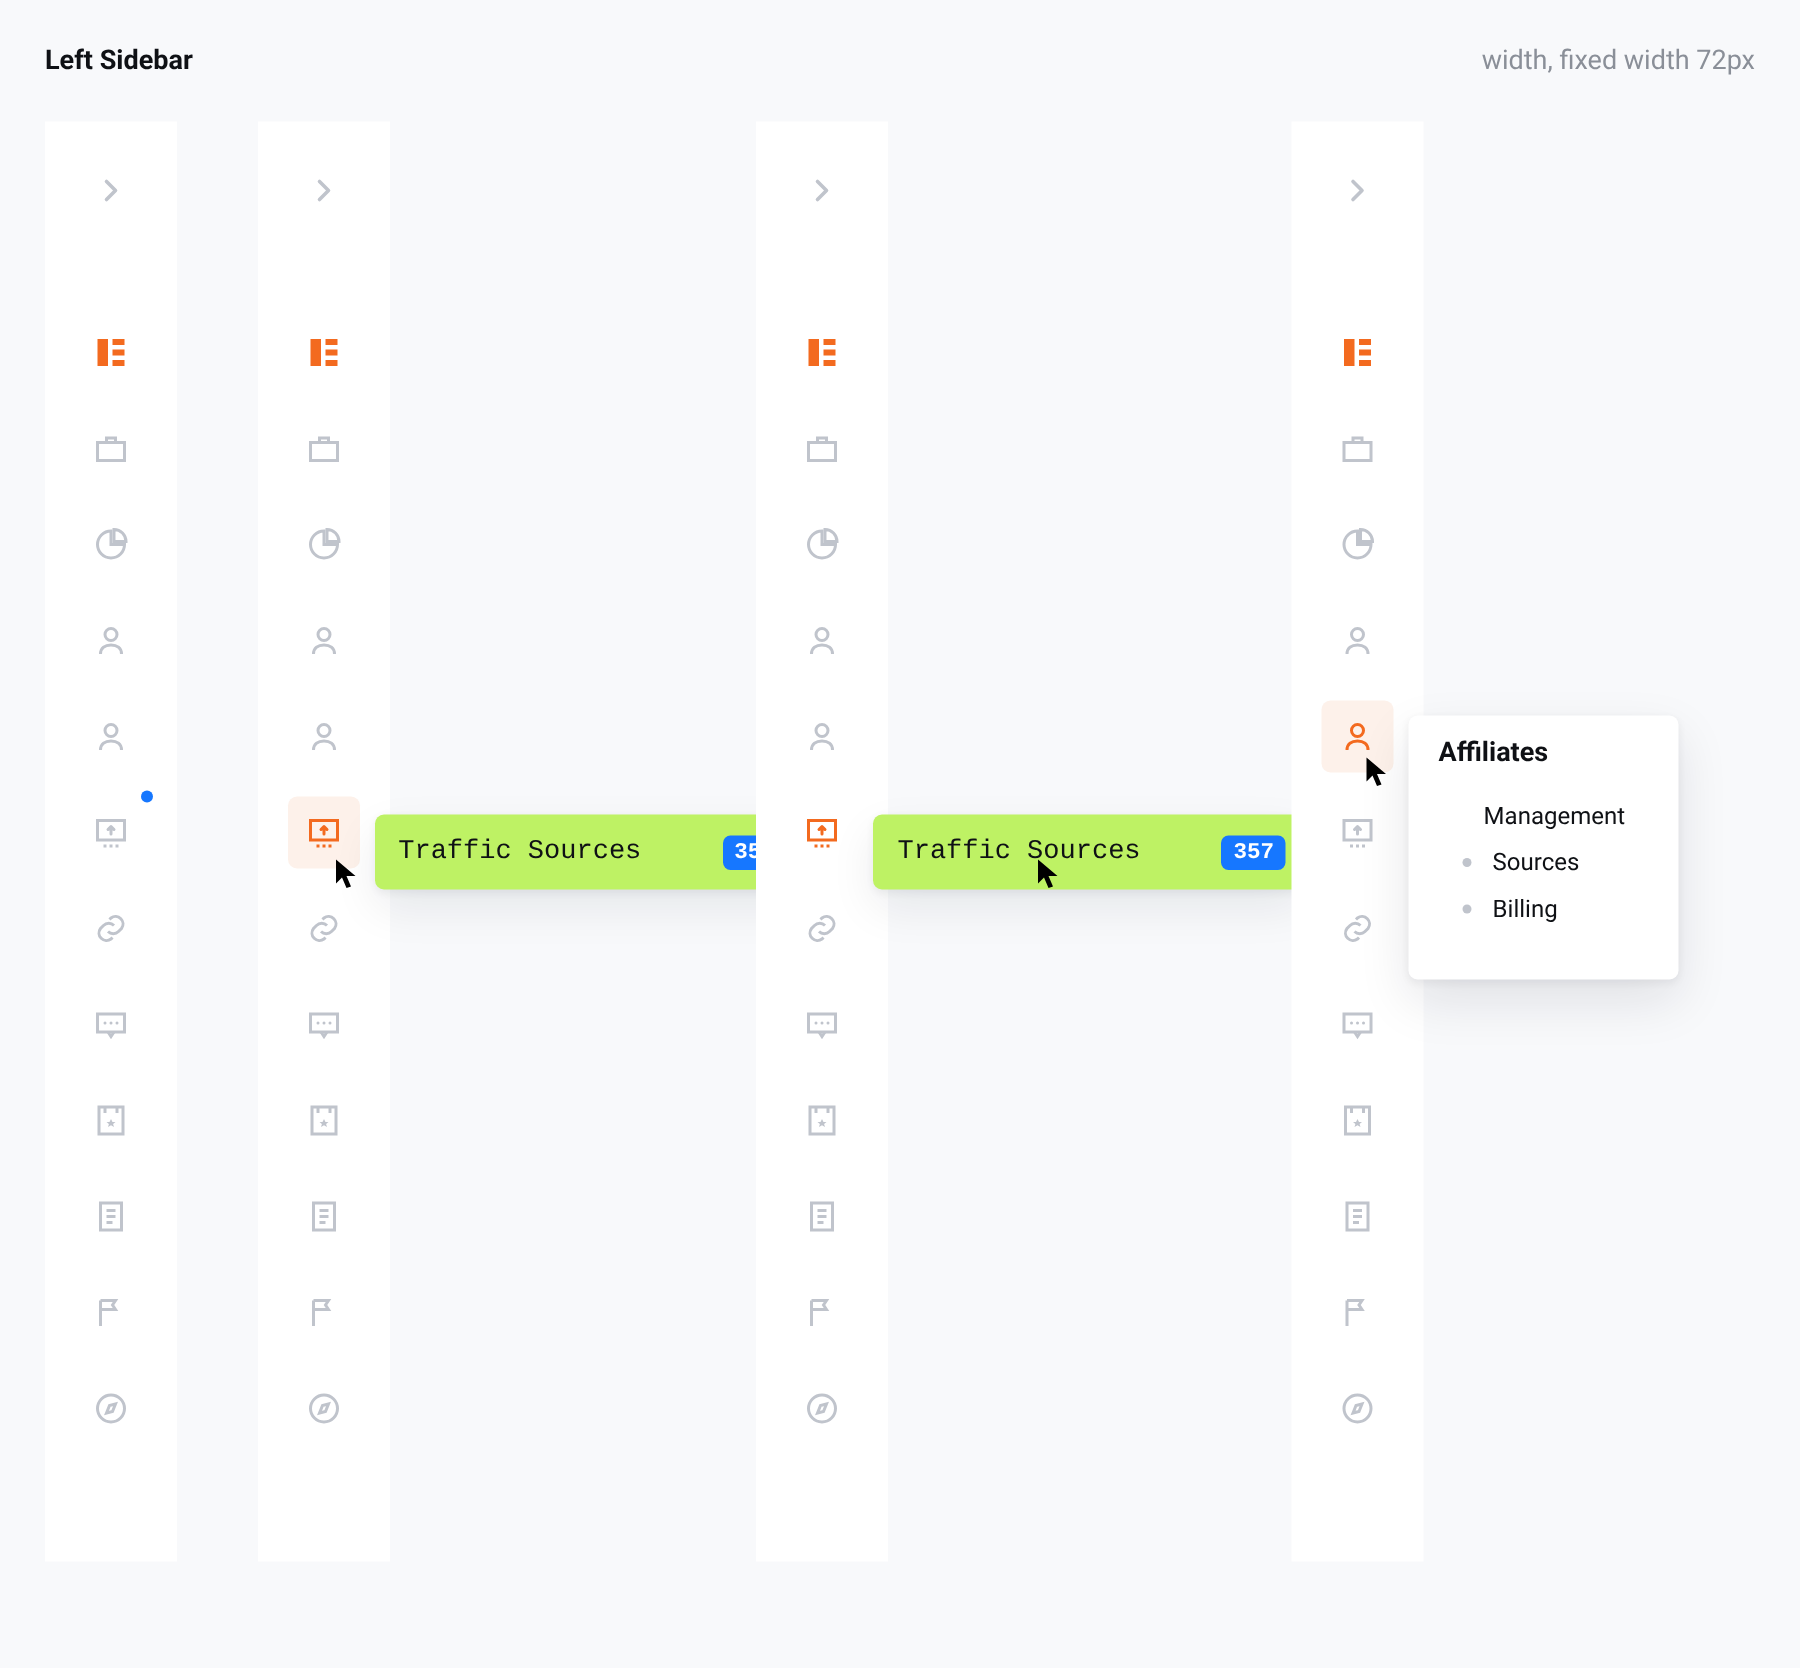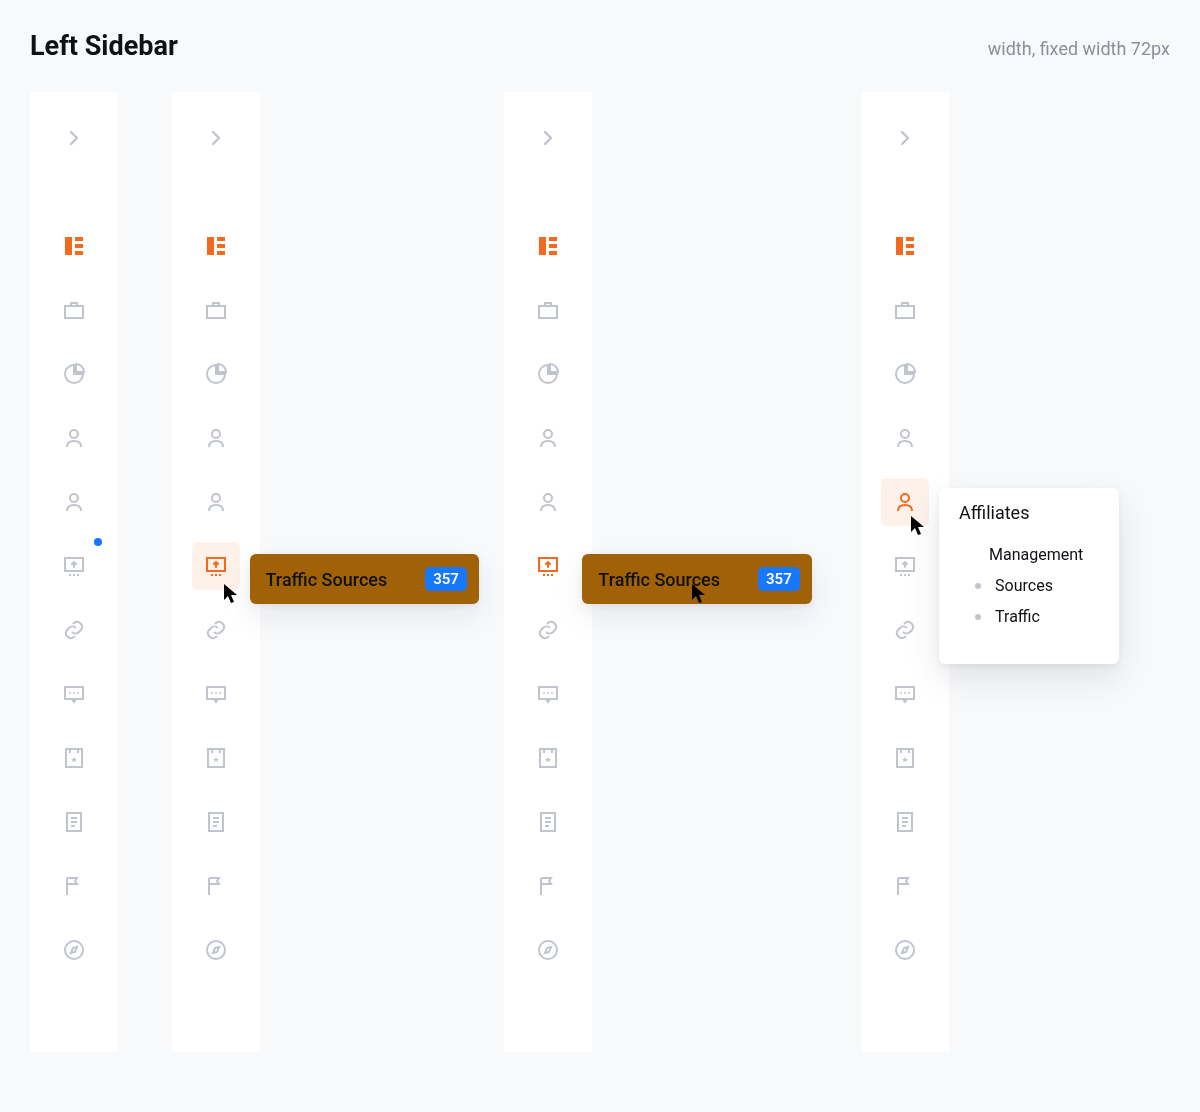--- a/index.html
+++ b/index.html
@@ -15,21 +15,21 @@
   .page {
     padding: 30px 30px 0 30px;
   }
   .header {
     display: flex;
     justify-content: space-between;
     align-items: baseline;
     margin-bottom: 30px;
   }
   .title {
-    font-size: 27px;
+    font-size: 18px;
     font-weight: 700;
     color: #0f1115;
   }
   .subtitle {
     font-size: 18px;
     color: #8a8f98;
     font-weight: 400;
   }
   .variants {
     display: flex;
@@ -92,29 +92,30 @@
     width: 8px;
     height: 8px;
     border-radius: 50%;
     background: #1677ff;
   }
 
   
   .popover {
     position: absolute;
     left: 78px;
-    background: #a16207;
+    background: #bef264;
     border-radius: 6px;
     box-shadow: 0 12px 30px rgba(16,24,40,0.08), 0 2px 6px rgba(16,24,40,0.06);
     display: flex;
     align-items: center;
     height: 50px;
     padding: 0 12px 0 16px;
-    gap: 16px;
+    gap: 32px;
     white-space: nowrap;
+    font-family: Liberation Mono, monospace;
   }
   .popover .p-label {
     font-size: 18px;
     color: #0f1115;
     font-weight: 500;
   }
   .badge {
     background: #1677ff;
     color: #fff;
     border-radius: 5px;
@@ -138,21 +139,21 @@
     left: 78px;
     top: 0;
     background: #fff;
     border-radius: 6px;
     box-shadow: 0 14px 34px rgba(16,24,40,0.10), 0 2px 6px rgba(16,24,40,0.06);
     padding: 14px 20px 16px 20px;
     width: 180px;
   }
   .submenu .sm-title {
     font-size: 18px;
-    font-weight: 400;
+    font-weight: 700;
     color: #0f1115;
     margin-bottom: 10px;
   }
   .submenu ul {
     list-style: none;
     margin: 16px;
     padding: 0;
   }
   .submenu li {
     display: flex;
@@ -752,21 +753,21 @@
           <li>
               <span class="bullet"></span>
               <span>Management</span>
             </li>
           <li>
               <span class="bullet"></span>
               <span>Sources</span>
             </li>
           <li>
               <span class="bullet"></span>
-              <span>Traffic</span>
+              <span>Billing</span>
             </li>
         </ul>
       </div>
       <div class="cursor" style="left:48px; top:422px;">
         <svg width="18" height="24" viewBox="0 0 18 24">
             <path d="M2 2l0 16 4-4 3 7 3-1-3-7 6 0z" fill="#000"></path>
           </svg>
       </div>
     </div>
 

